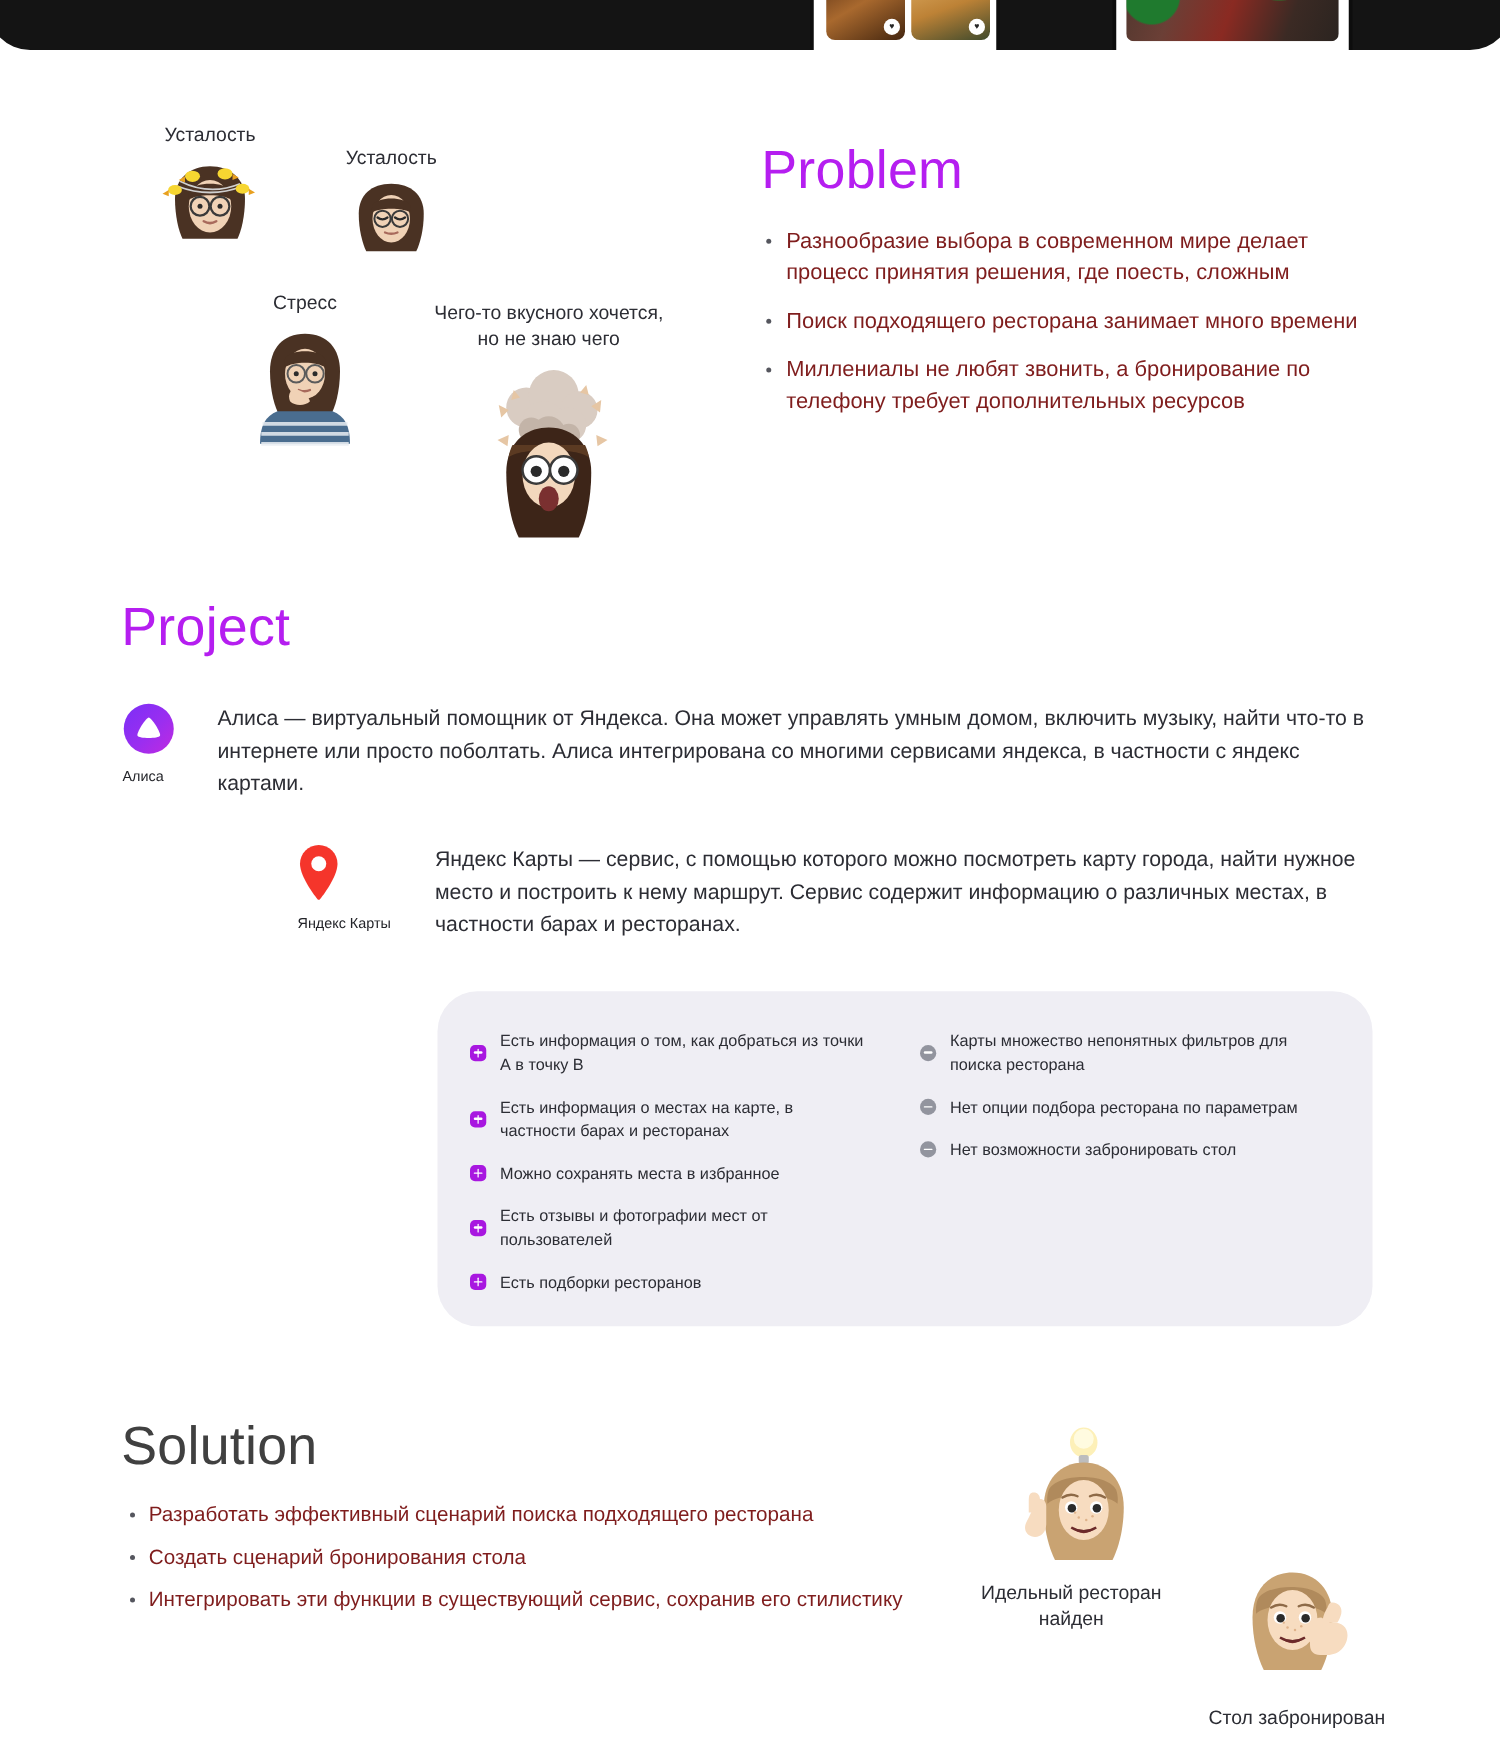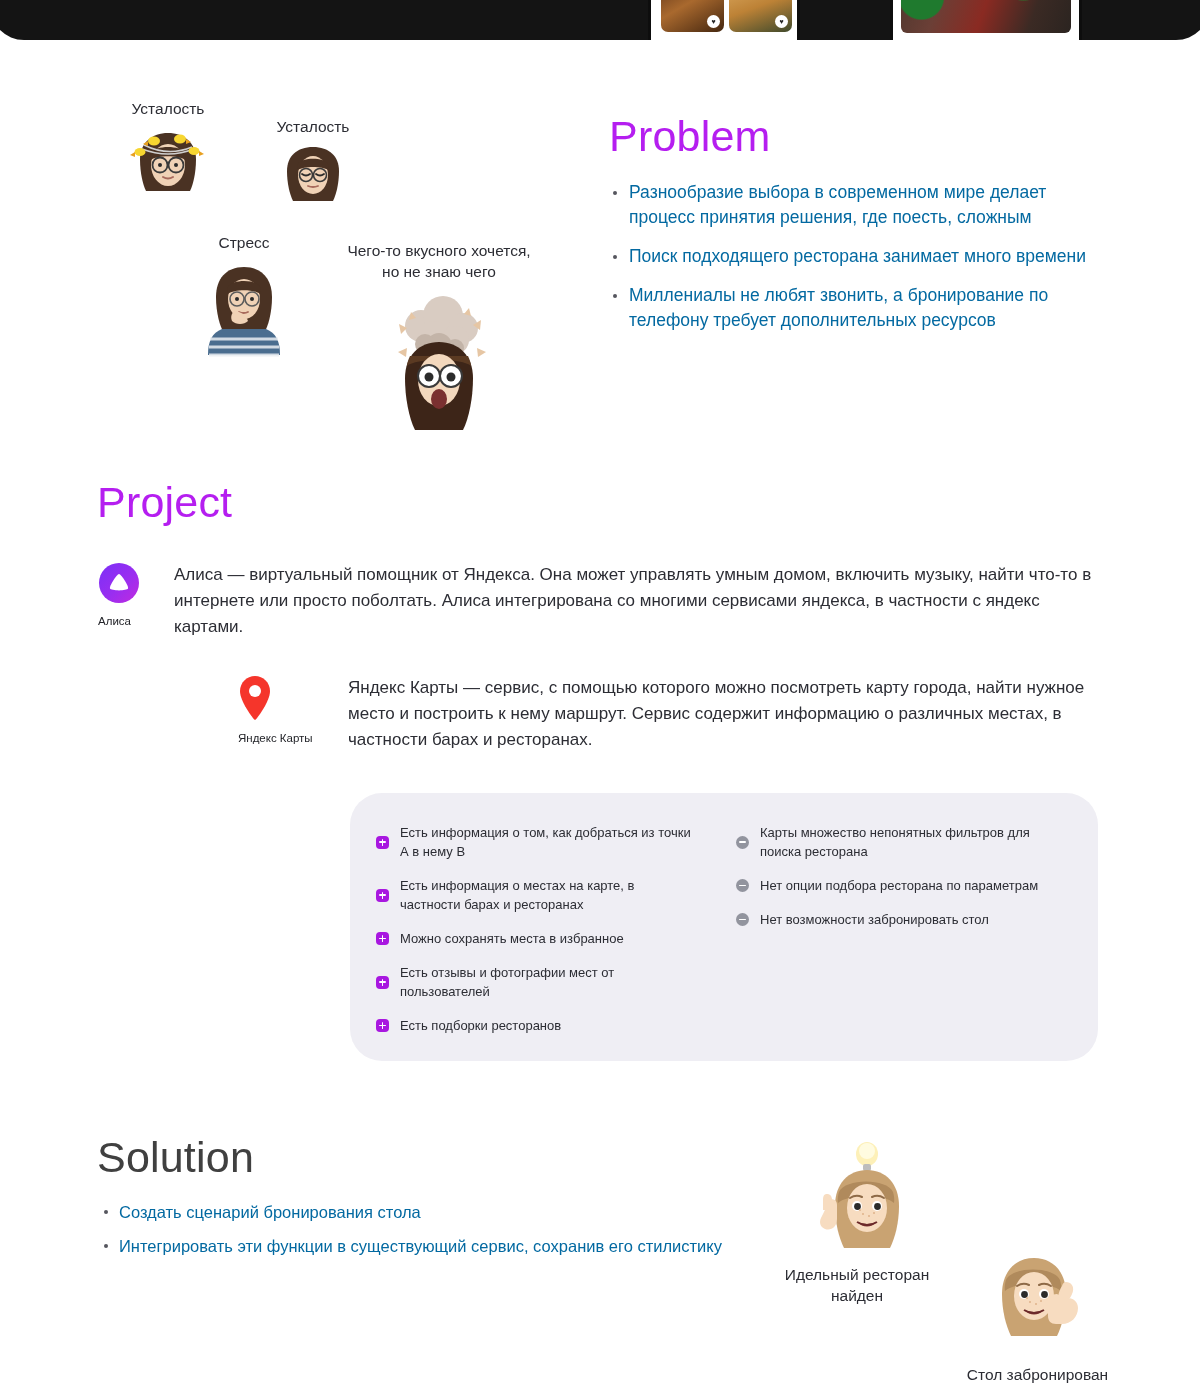--- a/index.html
+++ b/index.html
@@ -109,21 +109,21 @@
     left: 613px;
     top: 180px;
     width: 490px;
   }
   .bullet-row {
     display: flex;
     gap: 12px;
     margin-bottom: 14px;
     font-size: 17.5px;
     line-height: 25px;
-    color: #0369a1;
+    color: #7f1d1d;
   }
   .bullet-dot {
     flex: 0 0 auto;
     width: 4px; height: 4px;
     border-radius: 50%;
     background: #55565e;
     margin-top: 11px;
   }
 
   
@@ -418,21 +418,21 @@
     <div class="svc-logo-label">Яндекс Карты</div>
   </div>
   <div class="svc-text">Яндекс Карты — сервис, с помощью которого можно посмотреть карту города, найти нужное место и построить к нему маршрут. Сервис содержит информацию о различных местах, в частности барах и ресторанах.</div>
 </div>
 
 <div class="pc-card">
 
   <div class="pc-col pc-col-pros">
     <div class="pc-row">
       <span class="pc-icon plus"></span>
-      <span class="pc-text">Есть информация о том, как добраться из точки А в нему B</span>
+      <span class="pc-text">Есть информация о том, как добраться из точки А в точку B</span>
     </div>
     <div class="pc-row">
       <span class="pc-icon plus"></span>
       <span class="pc-text">Есть информация о местах на карте, в частности барах и ресторанах</span>
     </div>
     <div class="pc-row">
       <span class="pc-icon plus"></span>
       <span class="pc-text">Можно сохранять места в избранное</span>
     </div>
     <div class="pc-row">
@@ -458,20 +458,24 @@
       <span class="pc-icon minus"></span>
       <span class="pc-text">Нет возможности забронировать стол</span>
     </div>
   </div>
 
 </div>
 
 <h1 class="h-title solution-head" style="color:#404040">Solution</h1>
 
 <div class="solution-list">
+  <div class="bullet-row">
+    <span class="bullet-dot"></span>
+    <span>Разработать эффективный сценарий поиска подходящего ресторана</span>
+  </div>
   <div class="bullet-row">
     <span class="bullet-dot"></span>
     <span>Создать сценарий бронирования стола</span>
   </div>
   <div class="bullet-row">
     <span class="bullet-dot"></span>
     <span>Интегрировать эти функции в существующий сервис, сохранив его стилистику</span>
   </div>
 </div>
 

